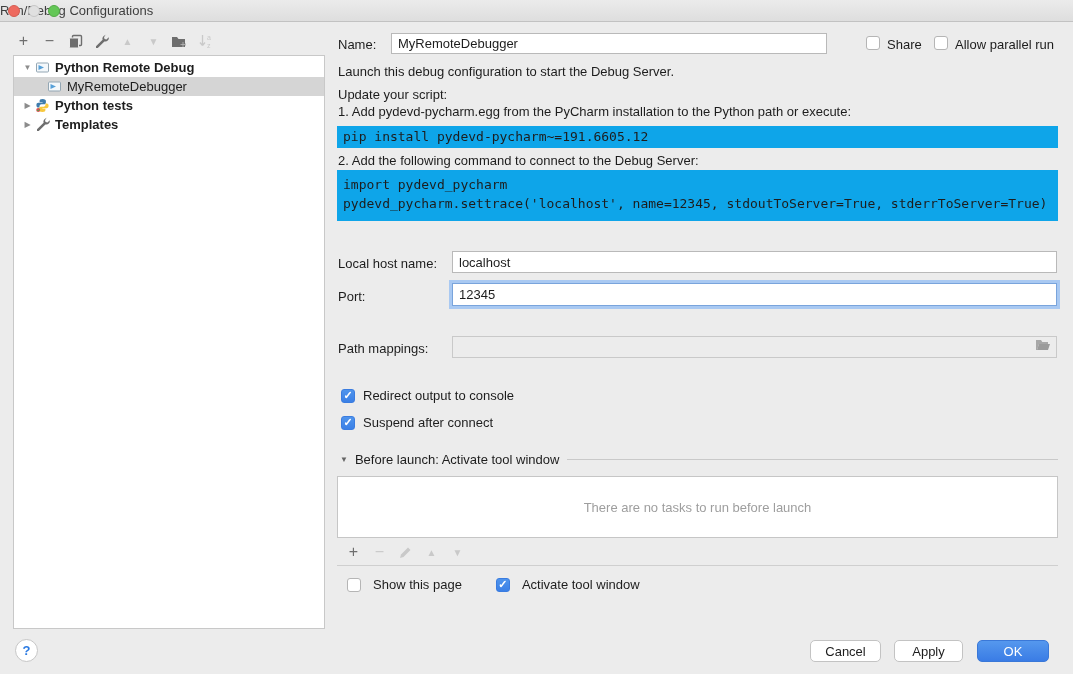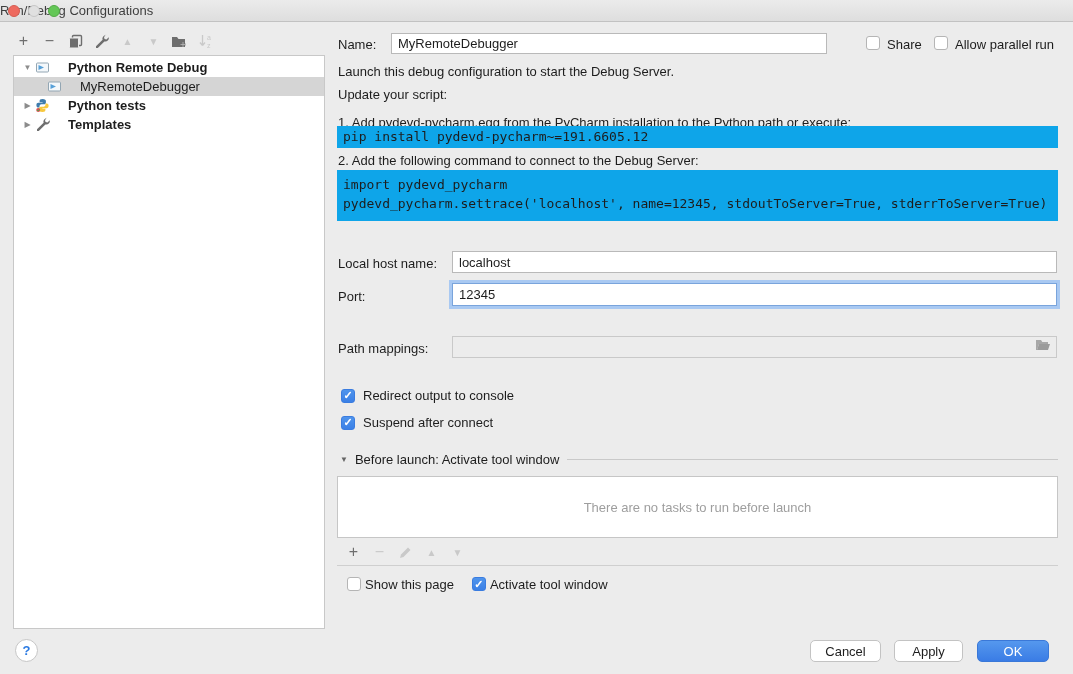--- a/index.html
+++ b/index.html
@@ -35,21 +35,21 @@
   
   .tree-panel {
     position: absolute; left: 13px; top: 55px; width: 312px; height: 574px;
     background: #fff; border: 1px solid #c8c8c8; padding-top: 2px;
   }
   .tree-row { display: flex; align-items: center; height: 19px; cursor: default; }
   .tree-row.selected { background: #d5d5d5; }
   .tw-arrow { width: 11px; margin-left: 8px; text-align: center; font-size: 8px; color: #8c8c8c; flex: none; }
   .tw-indent { width: 31px; flex: none; }
   .tree-icon { width: 15px; height: 15px; margin-left: 2px; flex: none; }
-  .tree-label { margin-left: 18px; white-space: nowrap; }
+  .tree-label { margin-left: 5px; white-space: nowrap; }
   .bold { font-weight: bold; }
 
   
   .field {
     border: 1px solid #b9b9b9; background: #fff; color: #1d1d1d;
     font: 13px "Liberation Sans", sans-serif; padding: 0 6px; outline: none; border-radius: 0;
   }
   .lbl { position: absolute; white-space: nowrap; }
   .name-label { left: 338px; top: 37px; }
   .name-input { position: absolute; left: 391px; top: 33px; width: 436px; height: 21px; }
@@ -58,21 +58,21 @@
   .cb.checked { background: linear-gradient(#4f94ec, #3b80e6); border-color: #3a7ce0; }
   .cb.checked::after { content: "✓"; position: absolute; left: 0; top: 0; width: 100%; height: 100%;
     display: flex; align-items: center; justify-content: center; color: #fff; font-size: 11px; font-weight: bold; }
   .share-cb { position: absolute; left: 866px; top: 36px; }
   .share-label { left: 887px; top: 37px; }
   .apr-cb { position: absolute; left: 934px; top: 36px; }
   .apr-label { left: 955px; top: 37px; }
 
   .p1 { left: 338px; top: 64px; }
   .p2 { left: 338px; top: 87px; }
-  .p3 { left: 338px; top: 115px; }
+  .p3 { left: 338px; top: 104px; }
   .p4 { left: 338px; top: 153px; }
   .codeblock {
     position: absolute; left: 337px; width: 721px; background: #0ea5e9;
     font-family: "DejaVu Sans Mono", monospace; font-size: 13px; color: #1d1d1d; white-space: pre;
   }
   .code1 { top: 126px; height: 22px; line-height: 22px; padding: 0 6px; }
   .code2 { top: 170px; height: 51px; line-height: 19px; padding: 5px 6px; }
 
   .lhn-label { left: 338px; top: 256px; }
   .lhn-input { position: absolute; left: 452px; top: 251px; width: 605px; height: 22px; }
@@ -90,21 +90,21 @@
   .bl-header { position: absolute; left: 340px; top: 452px; width: 718px; display: flex; align-items: center; }
   .bl-arrow { font-size: 8px; color: #666; margin-right: 7px; }
   .bl-line { flex: 1; border-top: 1px solid #c9c9c9; margin-left: 8px; }
 
   .task-box { position: absolute; left: 337px; top: 476px; width: 721px; height: 62px;
     background: #fff; border: 1px solid #c6c6c6; display: flex; align-items: center; justify-content: center; color: #9e9e9e; }
   .task-toolbar { position: absolute; left: 337px; top: 539px; width: 721px; height: 27px;
     border-bottom: 1px solid #cfcfcf; display: flex; align-items: center; gap: 11px; padding-left: 9px; }
   .task-toolbar .ticon { width: 15px; }
 
-  .page-cbs { position: absolute; left: 347px; top: 577px; display: flex; gap: 4px; }
+  .page-cbs { position: absolute; left: 347px; top: 577px; display: flex; align-items: center; gap: 12px; }
   .gap18 { width: 10px; }
 
   
   .help-btn { position: absolute; left: 15px; top: 639px; width: 23px; height: 23px; border-radius: 50%;
     background: #fff; border: 1px solid #c6c6c6; color: #2a7ae2; text-align: center; line-height: 21px; font-weight: bold; font-size: 13px; cursor: default; }
   .btn { position: absolute; top: 640px; height: 22px; border-radius: 5px; border: 1px solid #c3c3c3;
     background: #ffffff; font: 13px "Liberation Sans", sans-serif; color: #1d1d1d; text-align: center; cursor: default; }
   .btn-cancel { left: 810px; width: 71px; }
   .btn-apply { left: 894px; width: 69px; }
   .btn-ok { left: 977px; width: 72px; background: linear-gradient(#5598ee, #3a7ce5); border-color: #3a78d8; color: #fff; }

